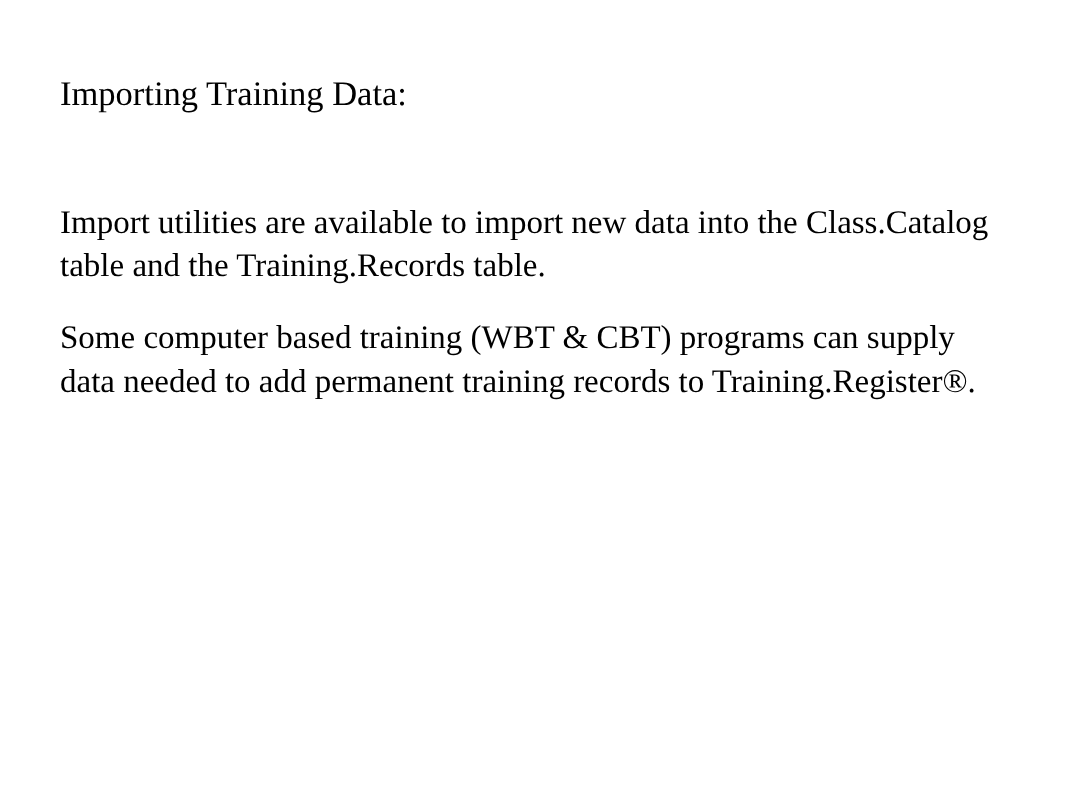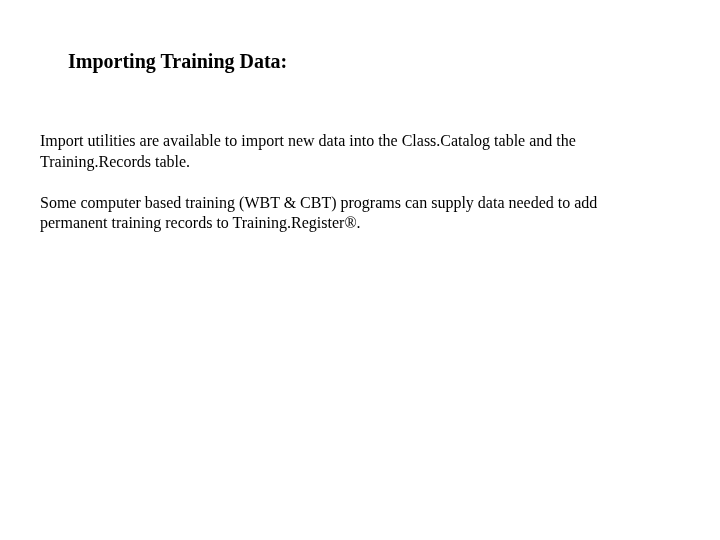--- a/index.html
+++ b/index.html
@@ -3,27 +3,26 @@
   <meta charset="utf-8">
   <style>
     * { margin: 0; padding: 0; box-sizing: border-box; }
     html, body { width: 720px; height: 540px; background: #fff; }
     body {
       font-family: "Times New Roman", Times, serif;
       color: #000;
       padding: 50px 40px 40px 40px;
     }
     .heading {
-      font-size: 20px;
-      font-weight: bold;
+      font-size: 23px;
+      font-weight: normal;
       margin-bottom: 58px;
-      margin-left: 28px;
     }
     .para {
-      font-size: 16px;
+      font-size: 22px;
       line-height: 1.3;
       margin-bottom: 20px;
       max-width: 620px;
     }
   </style>
 </head>
 <body>
 
 <h1 class="heading">Importing Training Data:</h1>
 

